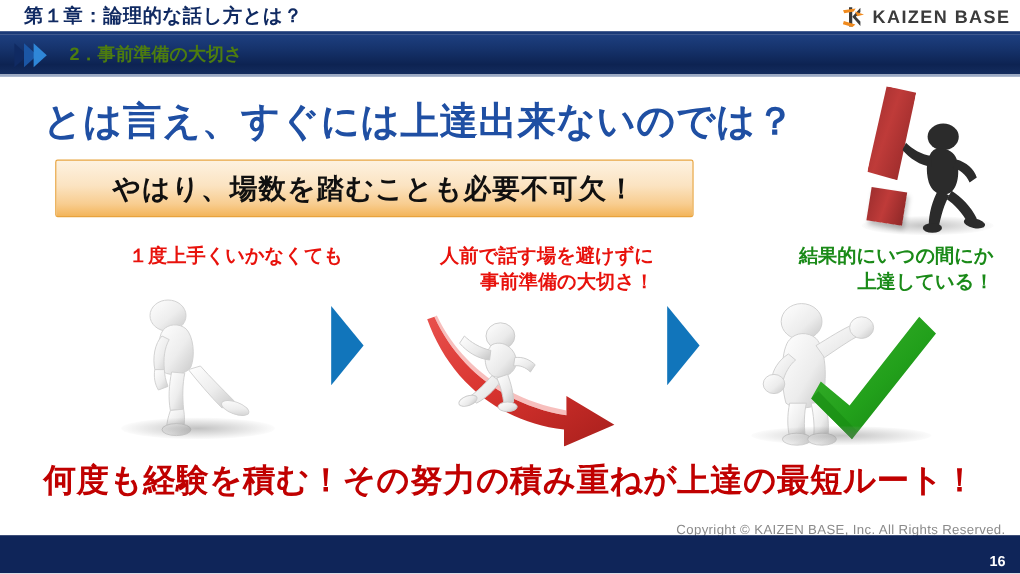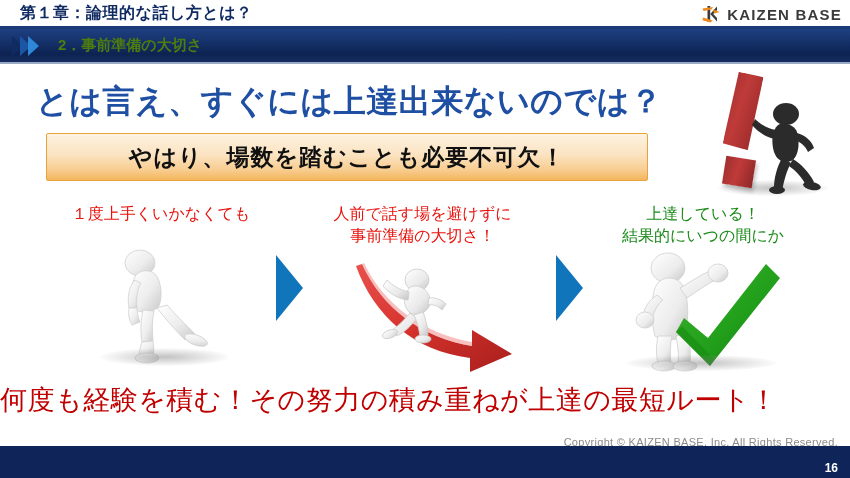--- a/index.html
+++ b/index.html
@@ -118,21 +118,21 @@
     font-weight: bold;
     color: #1f4fa3;
     letter-spacing: 0.5px;
     white-space: nowrap;
   }
 
   
   .callout-box {
     position: absolute;
     left: 46px; top: 133px;
-    width: 602px; height: 48px;
+    width: 532px; height: 48px;
     box-sizing: border-box;
     border: 1px solid #e8a33d;
     border-radius: 2px;
     background: linear-gradient(to bottom, #fdf2e1 0%, #fbe3c1 45%, #f8cd90 78%, #f3b55b 100%);
     display: flex;
     align-items: center;
     justify-content: center;
   }
   .callout-text {
     font-size: 23px;
@@ -173,23 +173,23 @@
   }
   .shadow-ellipse {
     position: absolute;
     background: radial-gradient(ellipse at center, rgba(120,120,120,0.45) 0%, rgba(160,160,160,0.12) 60%, rgba(255,255,255,0) 75%);
     border-radius: 50%;
   }
 
   
   .caption {
     position: absolute;
-    text-align: center;
+    text-align: right;
     font-size: 16px;
-    font-weight: normal;
+    font-weight: bold;
     line-height: 1.35;
     white-space: nowrap;
   }
   .caption.red { color: #e8120c; }
   .caption.green { color: #1a8a18; }
   .cap1 { left: 36px; top: 203px; width: 250px; }
   .cap2 { left: 300px; top: 203px; width: 245px; }
   .cap3 { left: 578px; top: 203px; width: 250px; }
 
   
@@ -206,23 +206,23 @@
   
   .illus1 { position: absolute; left: 95px; top: 248px; width: 140px; height: 120px; }
   .illus2 { position: absolute; left: 352px; top: 250px; width: 175px; height: 122px; }
   .illus3 { position: absolute; left: 618px; top: 240px; width: 175px; height: 132px; }
 
   
   .slogan {
     position: absolute;
     left: 0; top: 382px;
     width: 850px;
-    text-align: left;
+    text-align: center;
     font-size: 27px;
-    font-weight: normal;
+    font-weight: bold;
     color: #c00000;
     letter-spacing: 0.5px;
     white-space: nowrap;
   }
 
   
   .copyright {
     position: absolute;
     right: 12px; top: 436px;
     font-size: 11px;
@@ -305,22 +305,22 @@
   </div>
 
   <div class="caption red cap1">
     <div>１度上手くいかなくても</div>
   </div>
   <div class="caption red cap2">
     <div>人前で話す場を避けずに</div>
     <div>事前準備の大切さ！</div>
   </div>
   <div class="caption green cap3">
+    <div>結果的にいつの間にか</div>
     <div>上達している！</div>
-    <div>結果的にいつの間にか</div>
   </div>
 
   <div class="step-arrow arrow1"></div>
   <div class="step-arrow arrow2"></div>
 
   <div class="illus1">
     <div class="shadow-ellipse" style="left:6px; top:100px; width:128px; height:18px;"></div>
     <svg width="140" height="120" viewBox="0 0 140 120" aria-hidden="true">
       <defs>
         <linearGradient id="g1" x1="0" y1="0" x2="1" y2="1">

